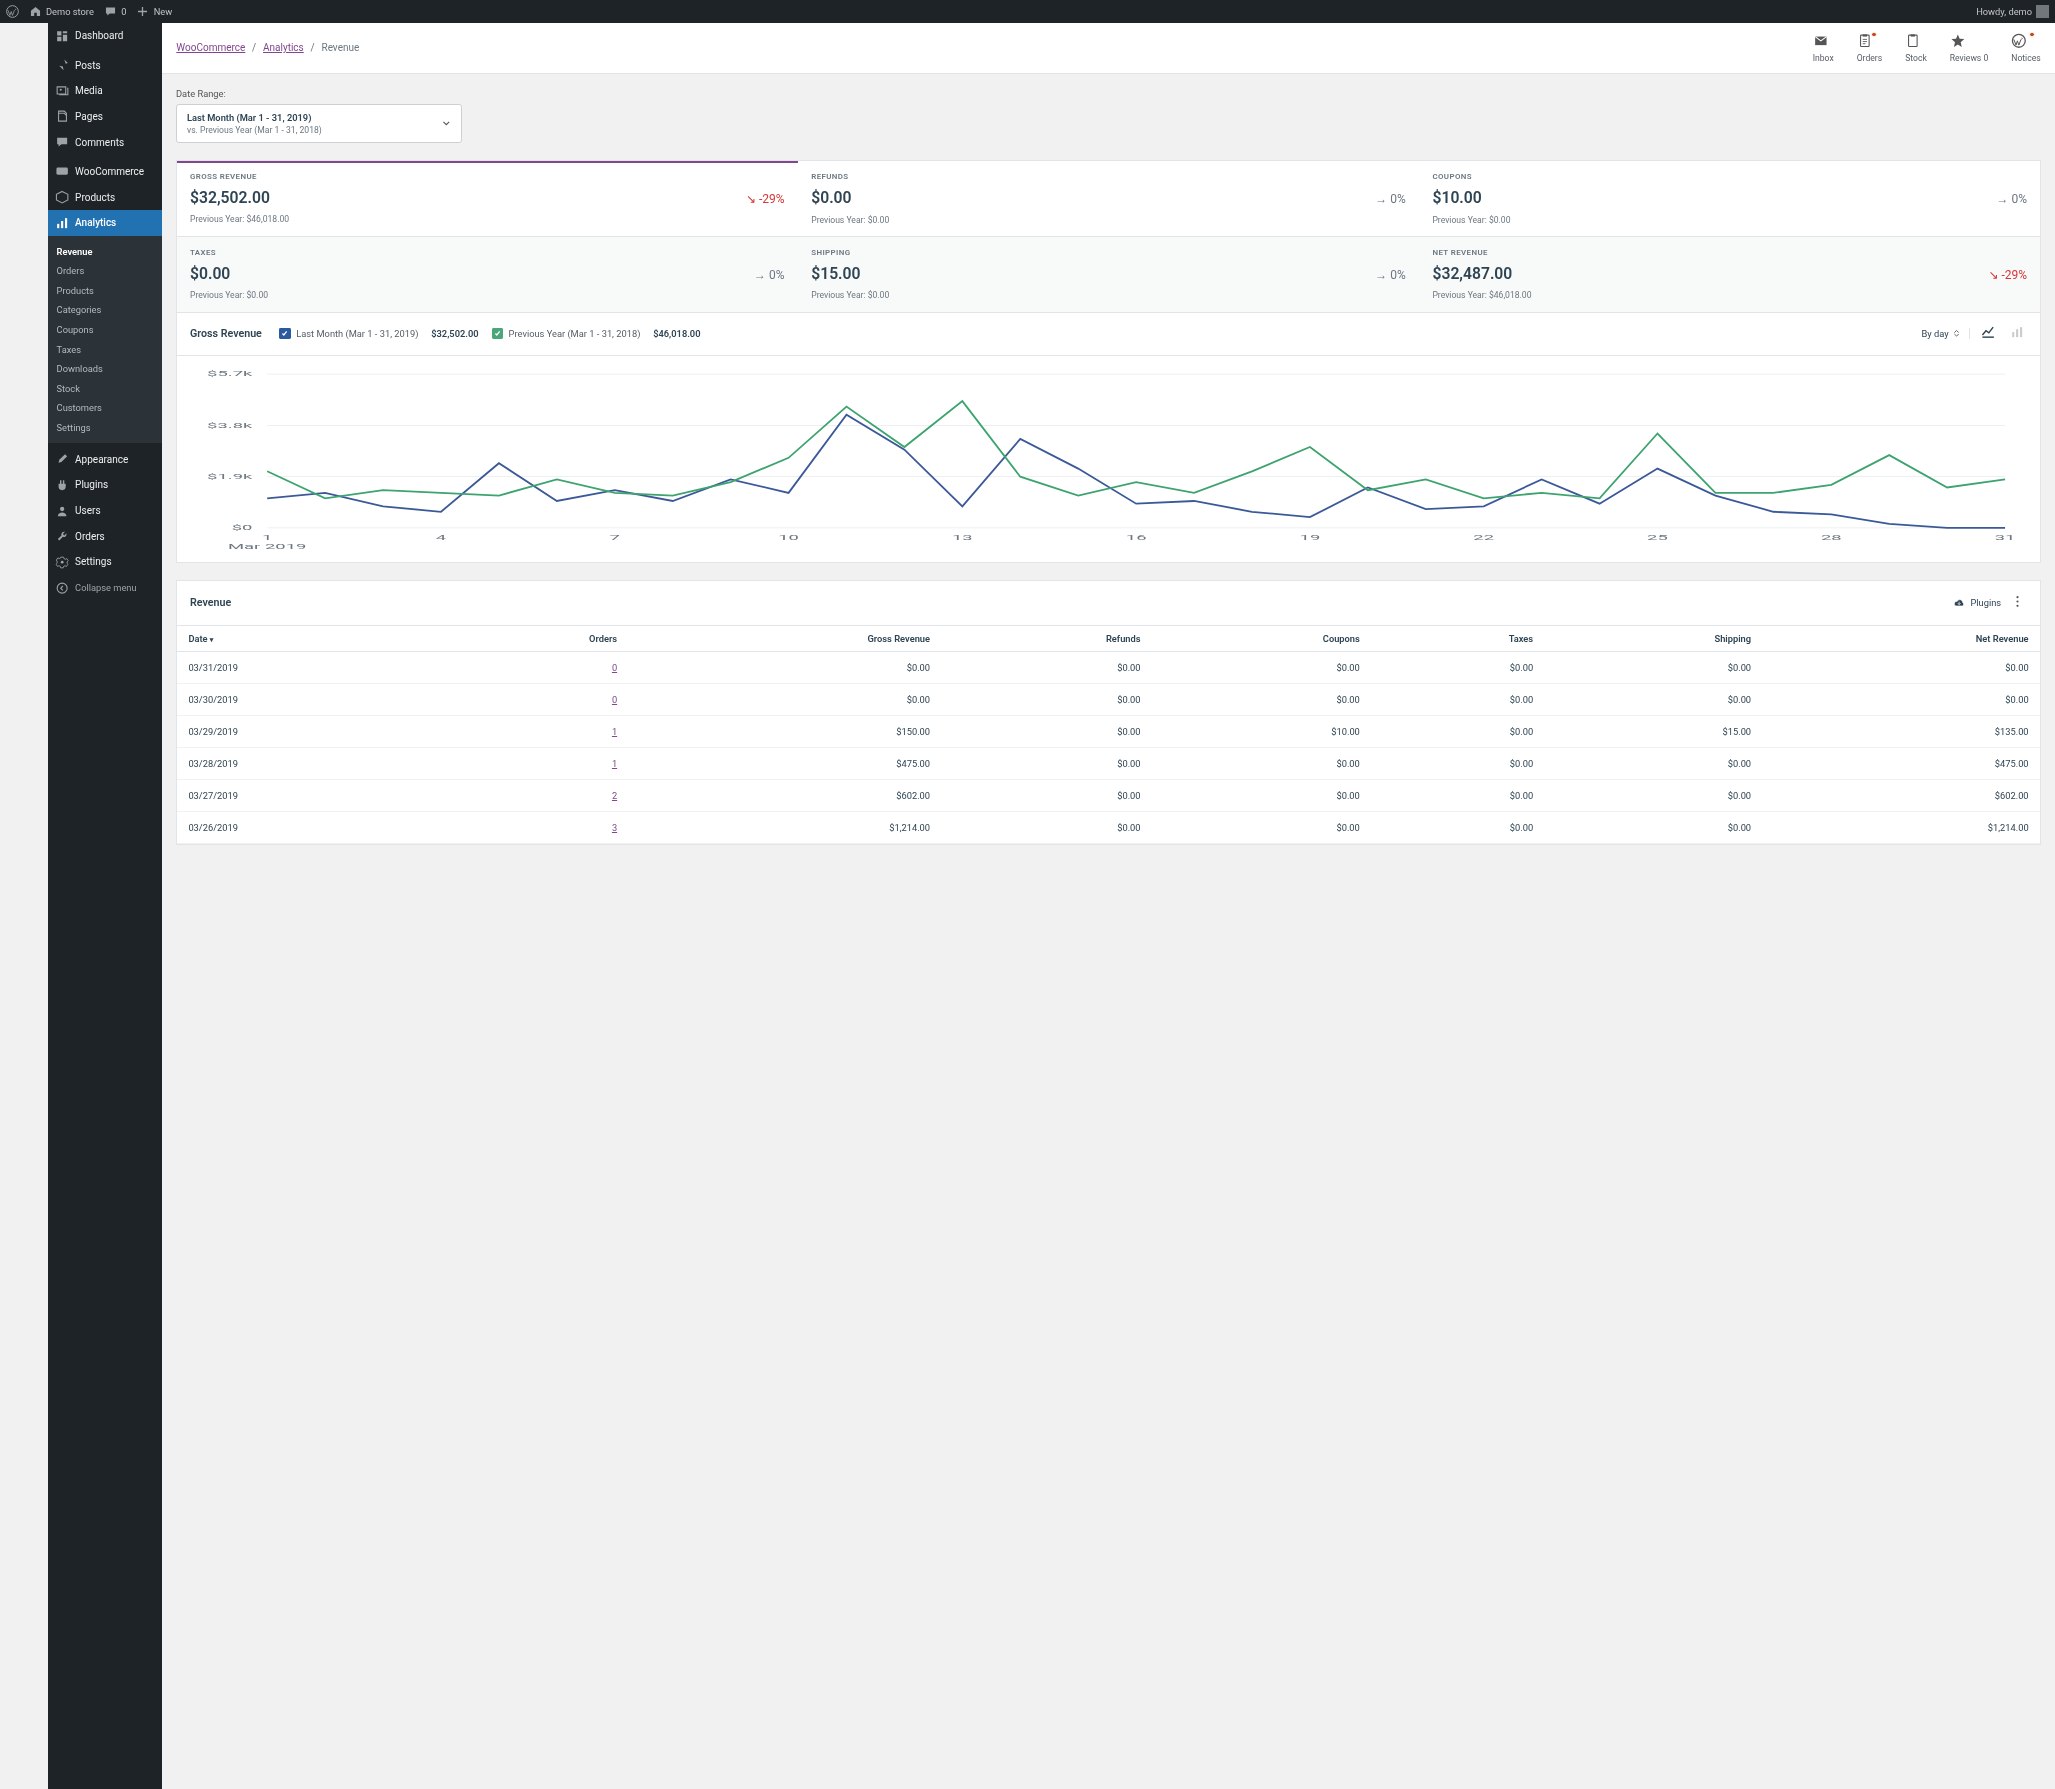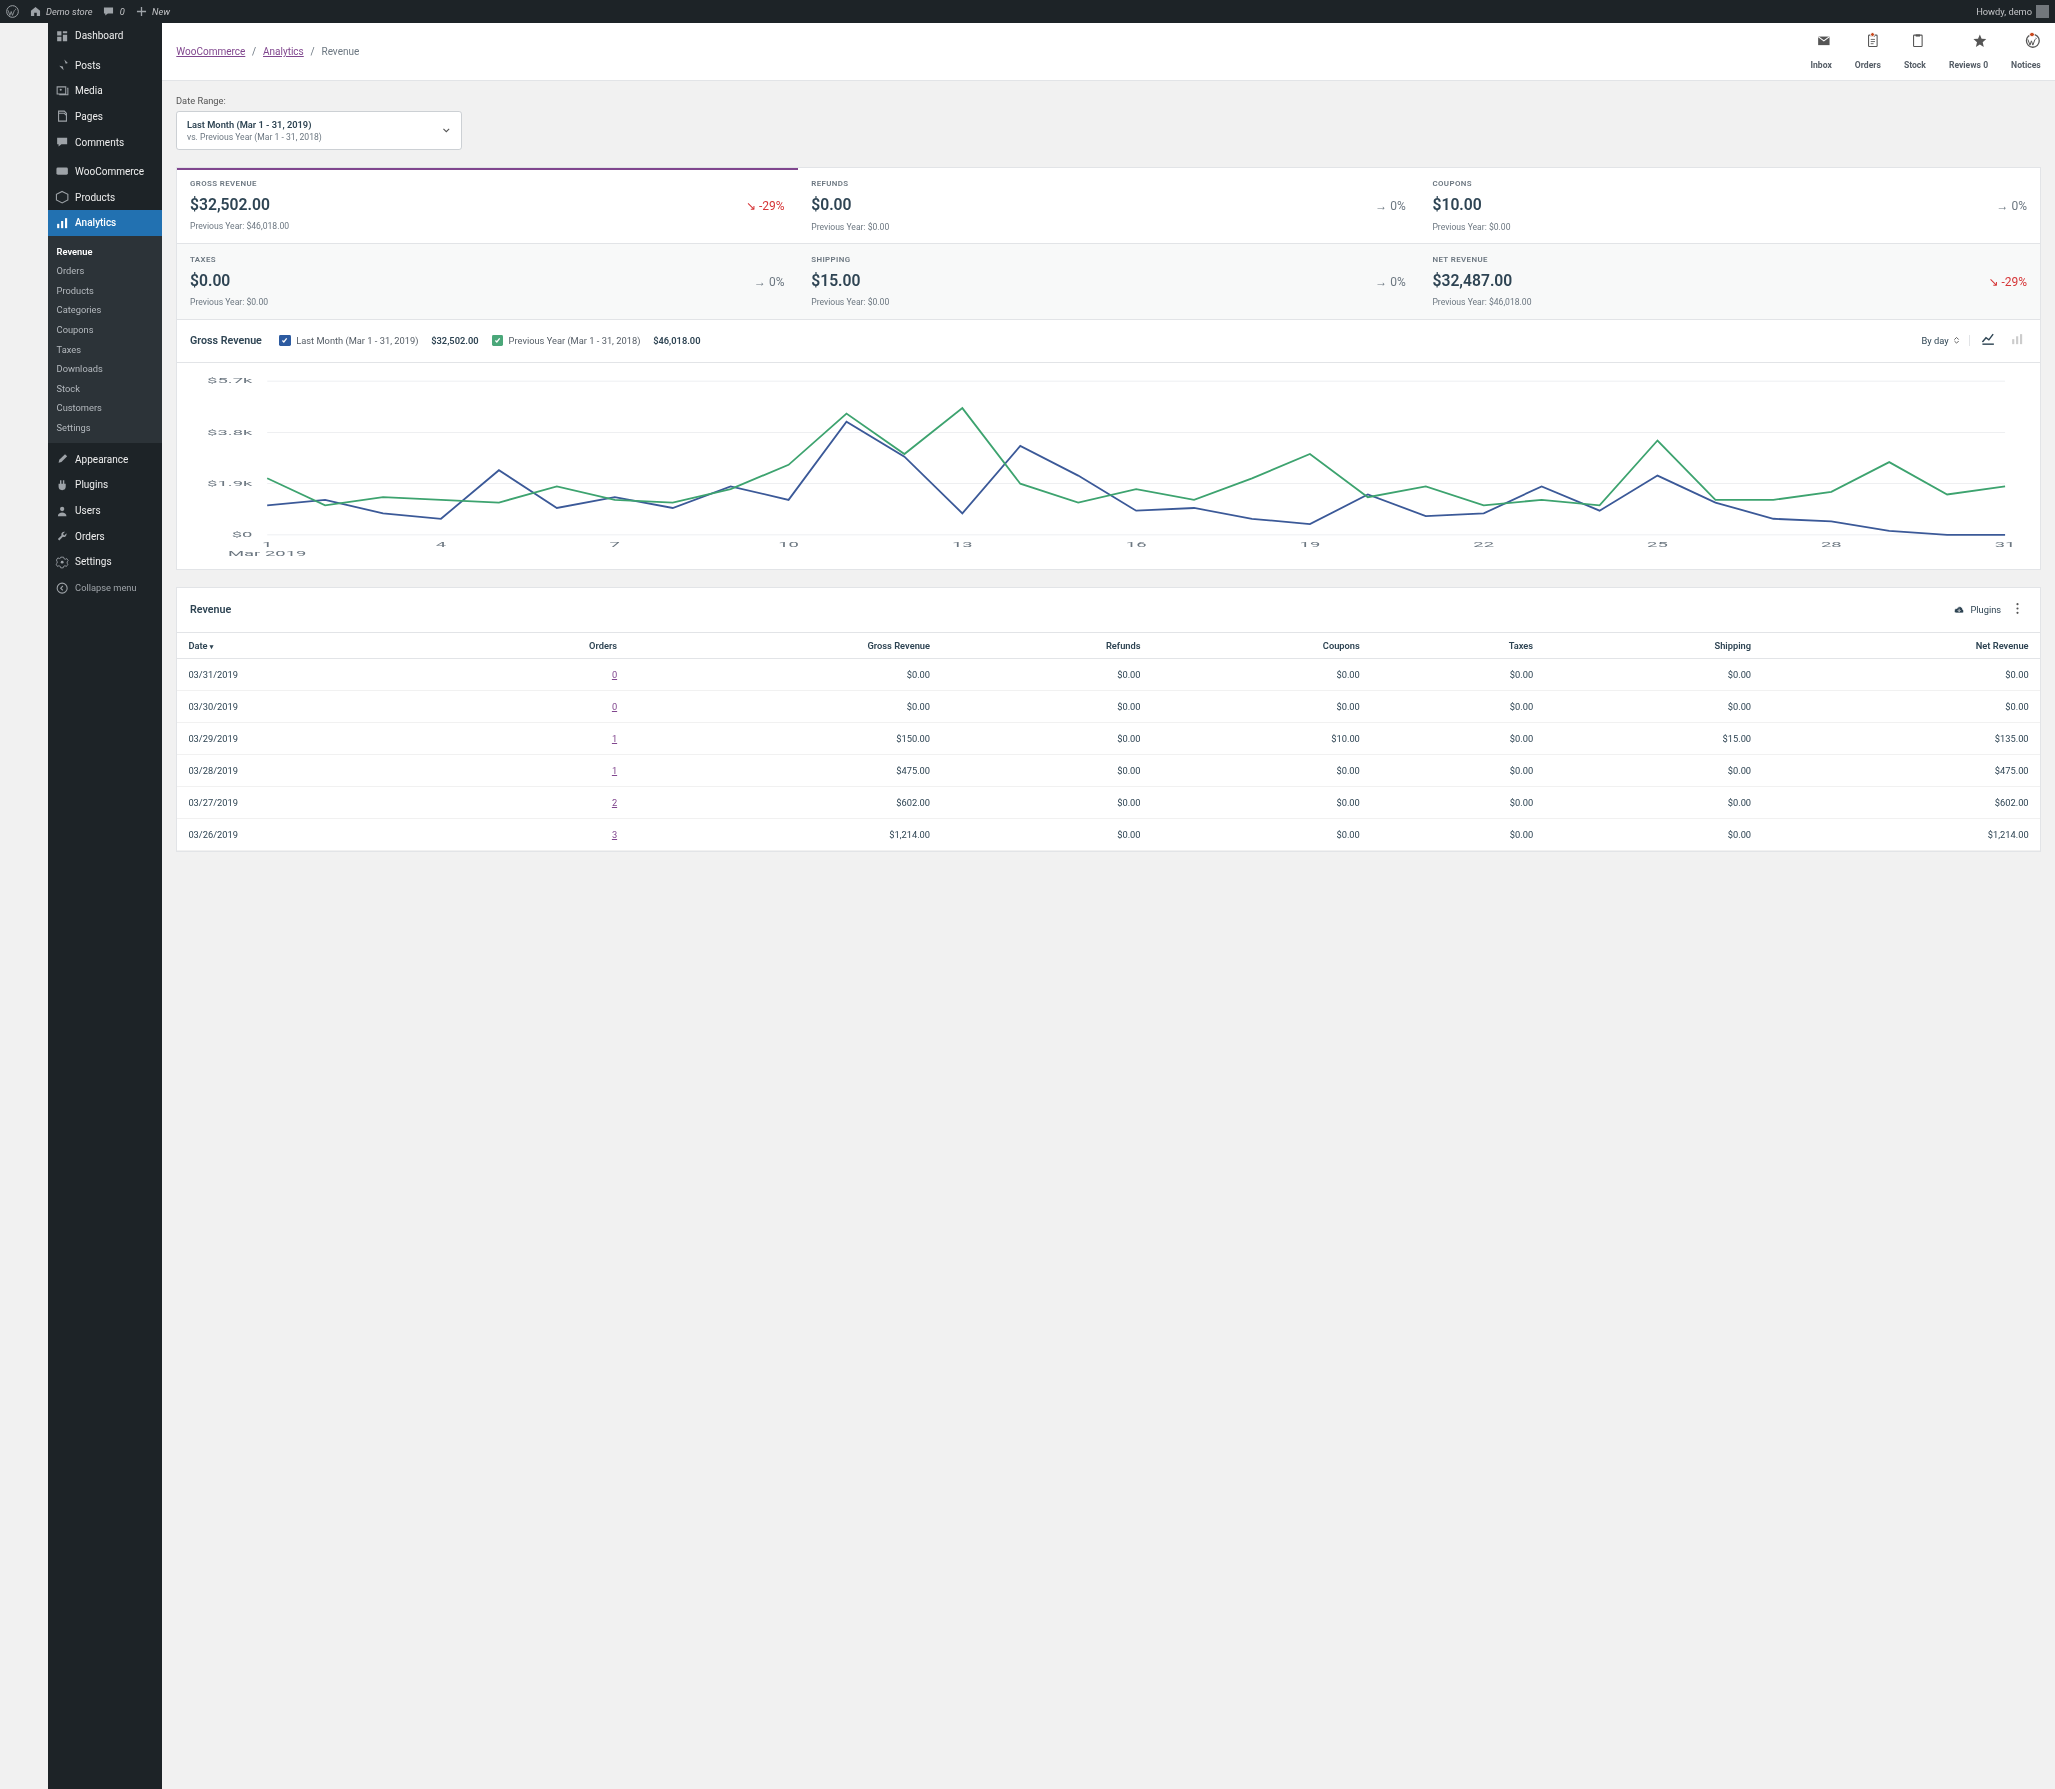--- a/index.html
+++ b/index.html
@@ -1,21 +1,21 @@
 <!DOCTYPE html>
 <html style="font-size:11.4px"><head>
 <meta charset="utf-8">
 <style>
 * { margin: 0; padding: 0; box-sizing: border-box; font-family: -apple-system, BlinkMacSystemFont, "Segoe UI", Roboto, sans-serif; }
 body { background: #f1f1f1; font-size: 9.3px; color: #32373c; }
 .app { display: flex; min-height: 100vh; margin-left: 48px; }
 
 
 .admin-bar { position: fixed; top: 0; left: 0; right: 0; height: 23px; background: #1d2327; color: #c3c4c7; display: flex; align-items: center; padding: 0 5.7px; font-size: 9.3px; z-index: 100; }
-.admin-bar-left { display: flex; align-items: center; gap: 10px; font-style: italic; }
+.admin-bar-left { display: flex; align-items: center; gap: 10px; }
 .admin-bar-item { display: flex; align-items: center; gap: 4.3px; color: #c3c4c7; cursor: pointer; }
 .admin-bar-item svg { width: 13px; height: 13px; fill: #9ea3a8; }
 .admin-bar-right { margin-left: auto; display: flex; align-items: center; gap: 5.7px; }
 .avatar-sq { width: 13px; height: 13px; background: #72777c; }
 
 
 .sidebar { width: 114px; background: #1d2327; color: #c3c4c7; padding-top: 23px; flex-shrink: 0; }
 .side-item { display: flex; align-items: center; gap: 5.7px; padding: 5.7px 7.1px; color: #eee; cursor: pointer; font-size: 10px; }
 .side-item svg { width: 14.3px; height: 14.3px; fill: #9ea3a8; flex-shrink: 0; }
 .side-item.current { background: #2271b1; color: #fff; font-weight: 500; position: relative; }
@@ -26,21 +26,21 @@
 .sub-item { padding: 4.3px 8.6px; color: #b4b9be; cursor: pointer; font-size: 9.3px; }
 .sub-item.active { color: #fff; font-weight: 600; }
 
 
 .main { flex: 1; padding-top: 23px; background: #f1f1f1; min-width: 0; }
 .topbar { background: #fff; border-bottom: 0.7px solid #e2e4e7; padding: 10px 14.3px; display: flex; align-items: center; }
 .breadcrumb { font-size: 10px; color: #6c7781; }
 .breadcrumb a { color: #80468e; text-decoration: underline; }
 .breadcrumb .sep { margin: 0 4.3px; color: #6c7781; }
 .topbar-actions { margin-left: auto; display: flex; gap: 23px; }
-.top-action { display: flex; flex-direction: column; align-items: flex-end; gap: 11px; color: #555d66; cursor: pointer; font-size: 8.6px; position: relative; font-weight: bold; }
+.top-action { display: flex; flex-direction: column; align-items: flex-start; gap: 4px; color: #555d66; cursor: pointer; font-size: 8.6px; position: relative; }
 .top-action svg { width: 15.7px; height: 15.7px; fill: #555d66; }
 .dot { position: absolute; top: -1.4px; right: 5.7px; width: 5.7px; height: 5.7px; background: #ca4a1f; border-radius: 50%; border: 1.4px solid #fff; }
 
 .content { padding: 14px; }
 .label-small { color: #555; font-size: 9.3px; margin-bottom: 5.7px; }
 .date-range { background: #fff; border: 0.7px solid #ccd0d4; border-radius: 2.9px; padding: 7.1px 10px; width: 286px; display: flex; align-items: center; cursor: pointer; }
 .date-range-text .primary { font-weight: 600; font-size: 9.3px; color: #2e4453; }
 .date-range-text .secondary { font-size: 8.6px; color: #6c7781; margin-top: 1.4px; }
 .date-range .caret { margin-left: auto; }
 

